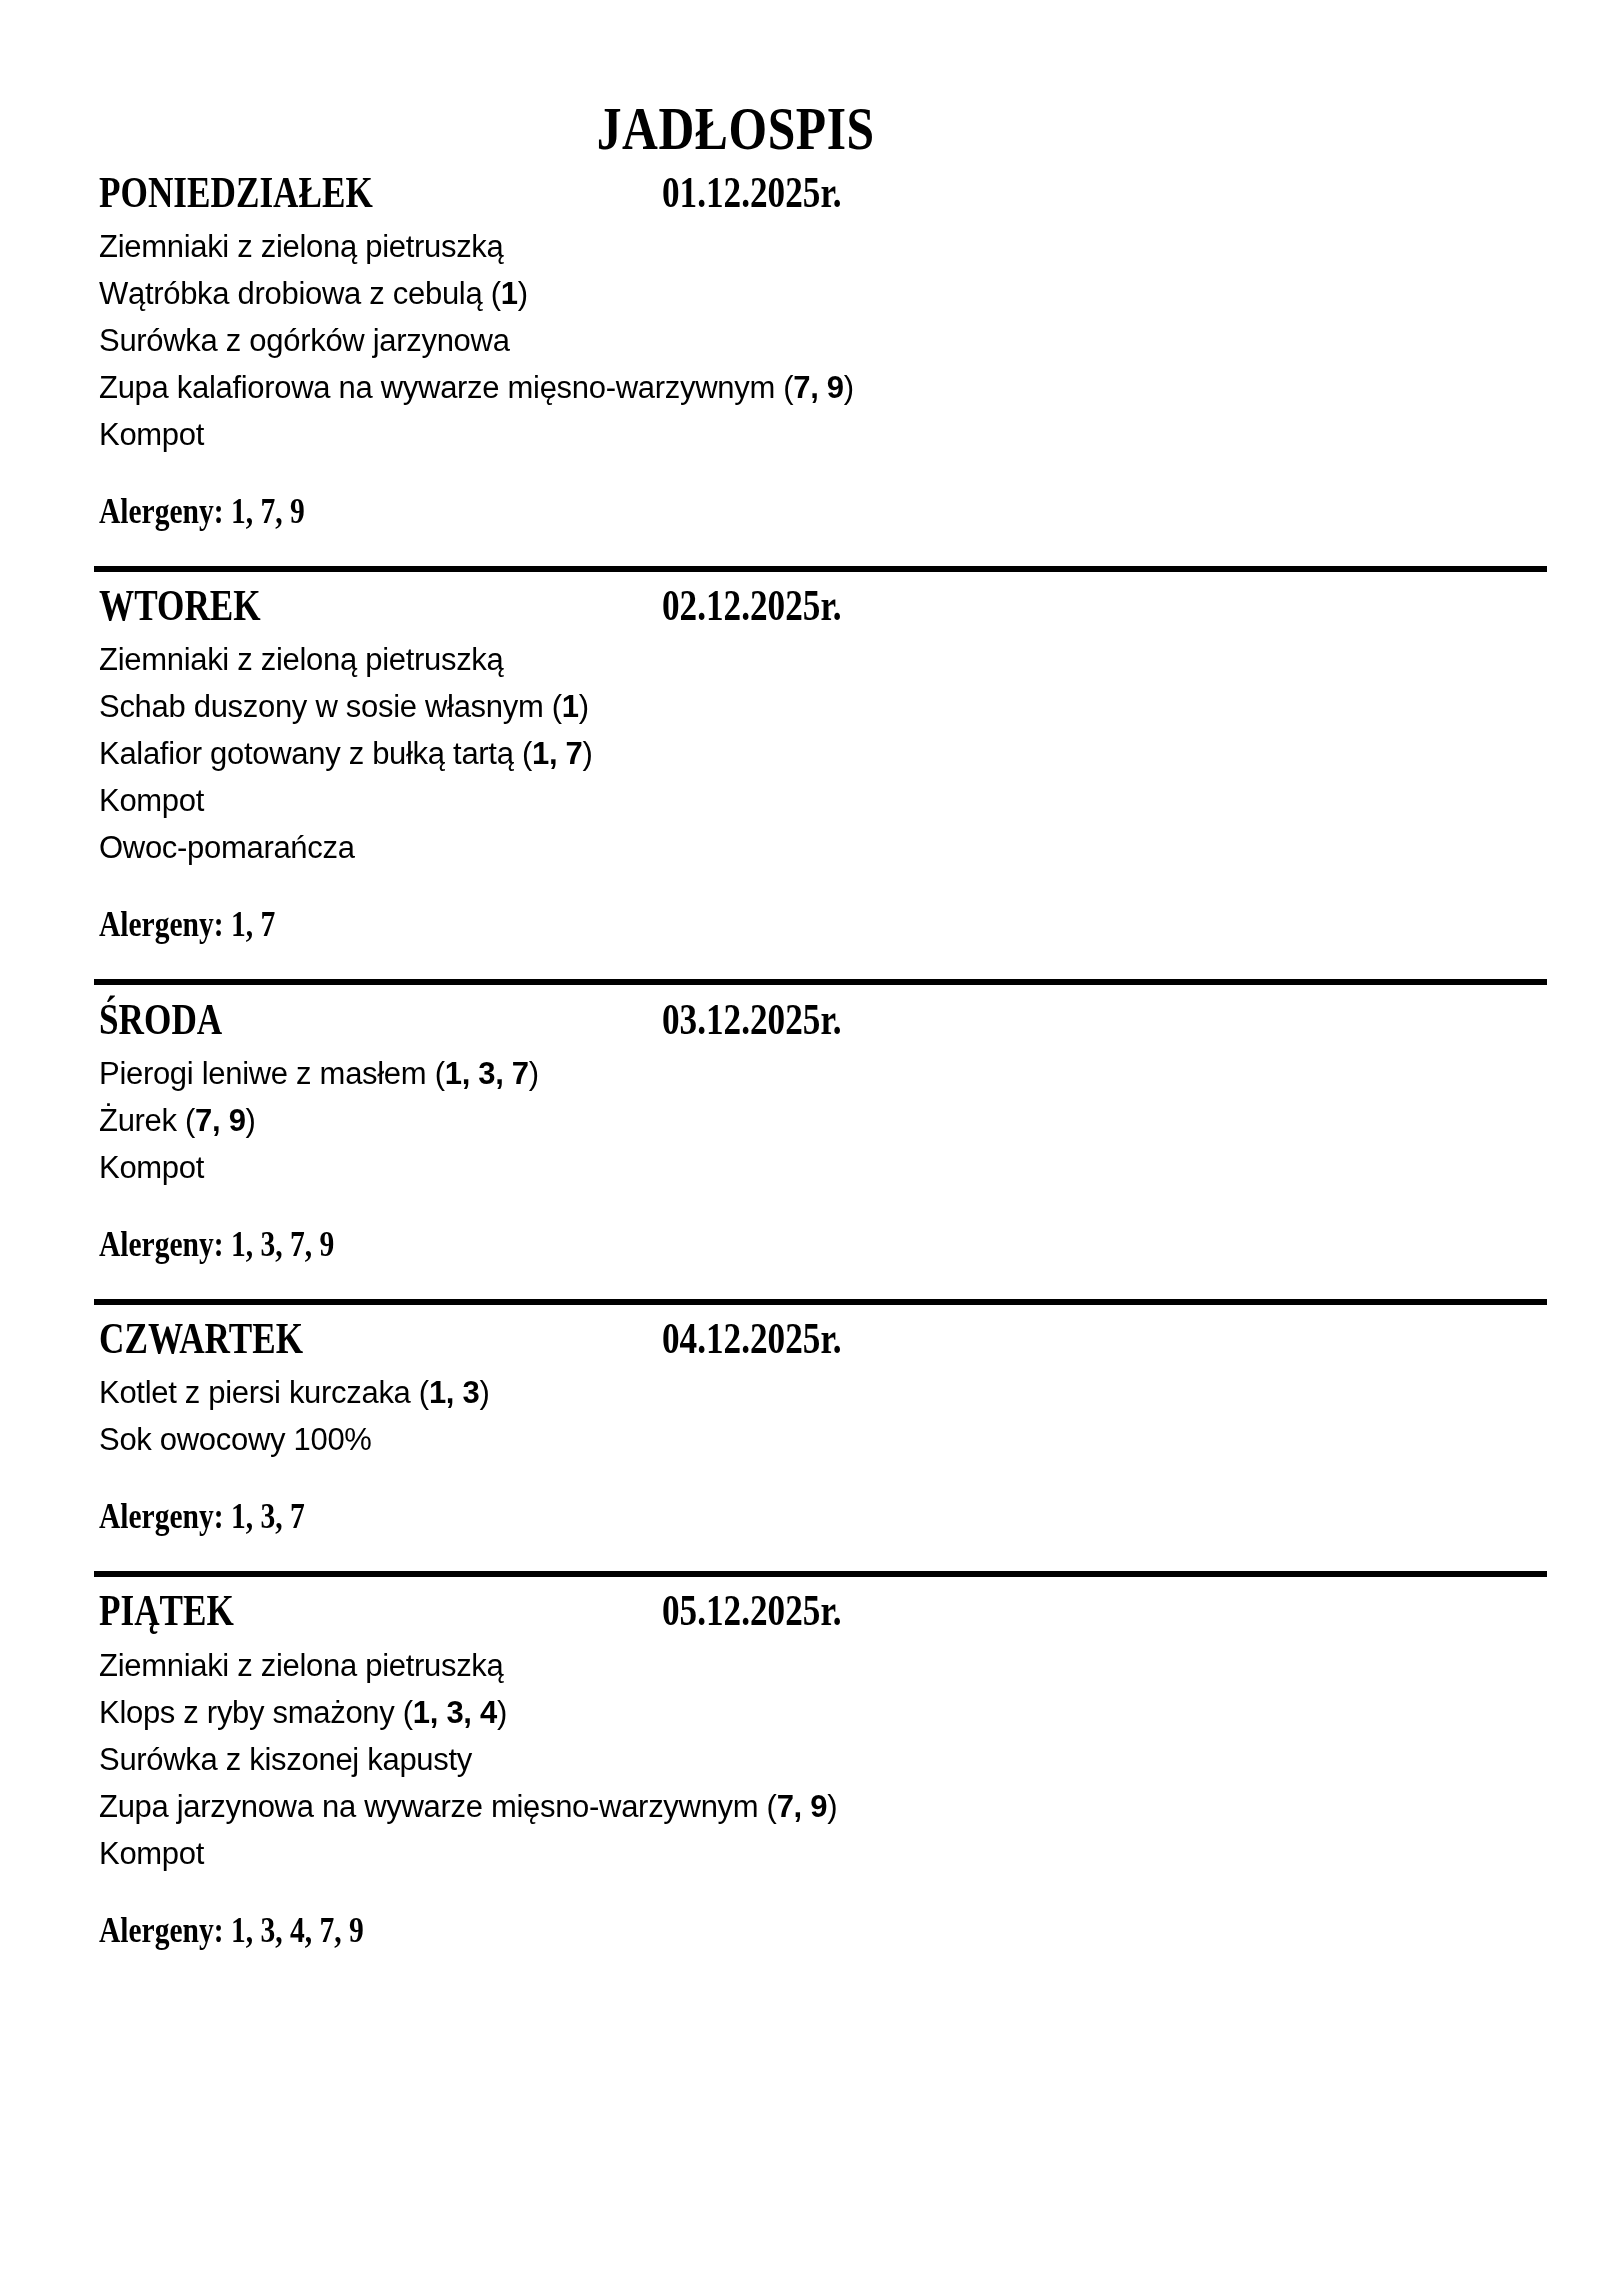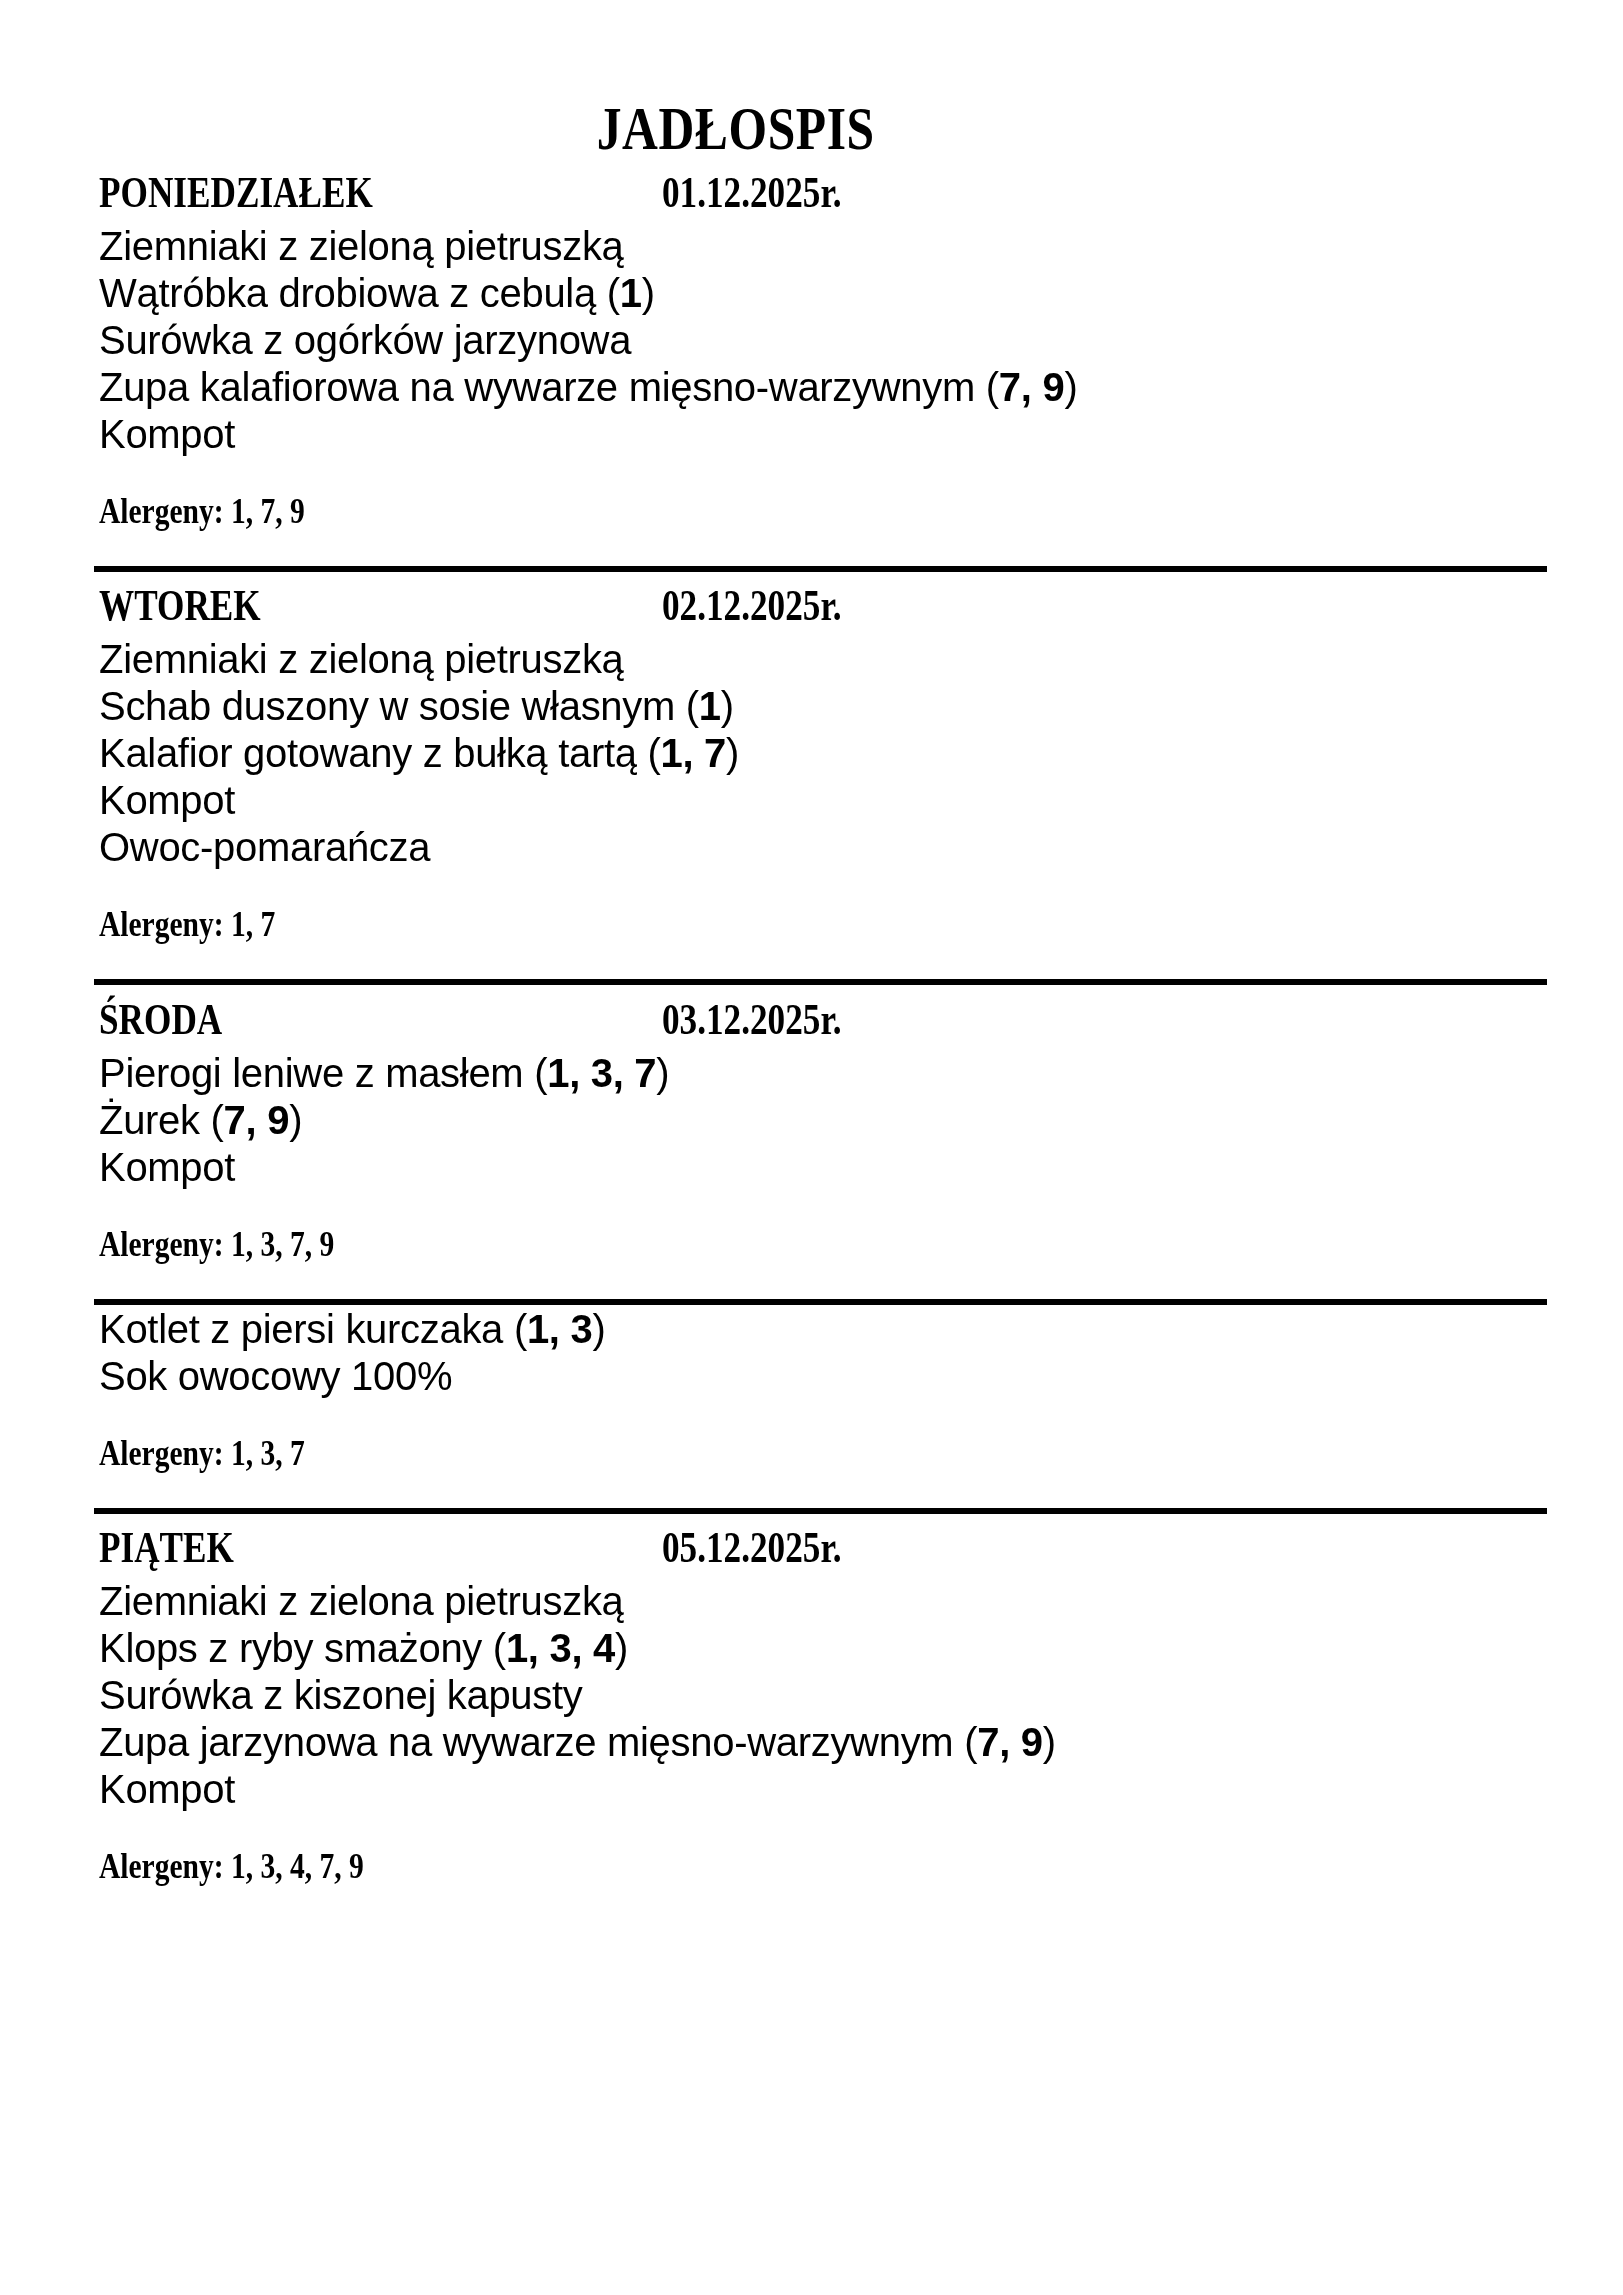--- a/index.html
+++ b/index.html
@@ -66,21 +66,21 @@
     font-family: "Liberation Serif", serif;
     font-weight: bold;
     font-size: 44px;
     transform: scaleX(0.80);
     transform-origin: left center;
     white-space: nowrap;
   }
   .items { margin-top: 1.3px; }
   .item {
     font-family: "Liberation Sans", sans-serif;
-    font-size: 40px;
+    font-size: 31px;
     line-height: 47px;
     letter-spacing: -0.3px;
     white-space: nowrap;
   }
   .item b { font-weight: bold; }
   .alergeny {
     margin-top: 30px;
     line-height: 47px;
     height: 47px;
     white-space: nowrap;
@@ -131,20 +131,21 @@
         <div class="heading-row"><span class="day">ŚRODA</span><span class="date">03.12.2025r.</span></div>
         <div class="items">
           <div class="item"><span>Pierogi leniwe z masłem</span> (<b>1, 3, 7</b>)</div>
           <div class="item"><span>Żurek</span> (<b>7, 9</b>)</div>
           <div class="item"><span>Kompot</span></div>
         </div>
         <div class="alergeny"><span class="alergeny-inner"><span>Alergeny:</span> <span>1, 3, 7, 9</span></span></div>
       </section>
       <section class="section">
         <div class="divider"></div>
+        <div class="heading-row"><span class="day">CZWARTEK</span><span class="date">04.12.2025r.</span></div>
         <div class="items">
           <div class="item"><span>Kotlet z piersi kurczaka</span> (<b>1, 3</b>)</div>
           <div class="item"><span>Sok owocowy 100%</span></div>
         </div>
         <div class="alergeny"><span class="alergeny-inner"><span>Alergeny:</span> <span>1, 3, 7</span></span></div>
       </section>
       <section class="section">
         <div class="divider"></div>
         <div class="heading-row"><span class="day">PIĄTEK</span><span class="date">05.12.2025r.</span></div>
         <div class="items">

